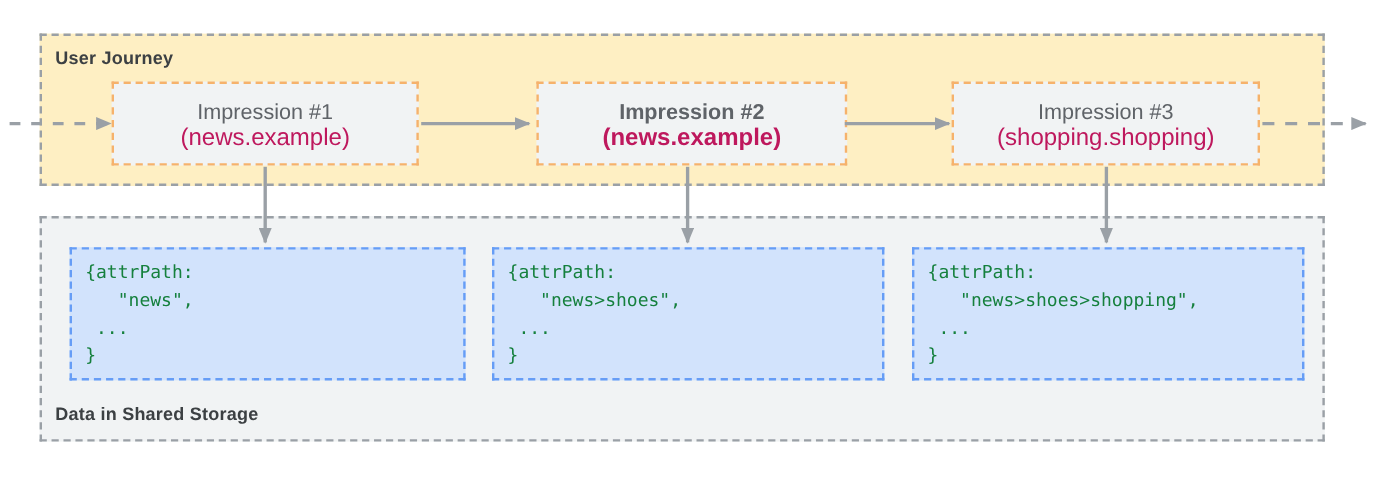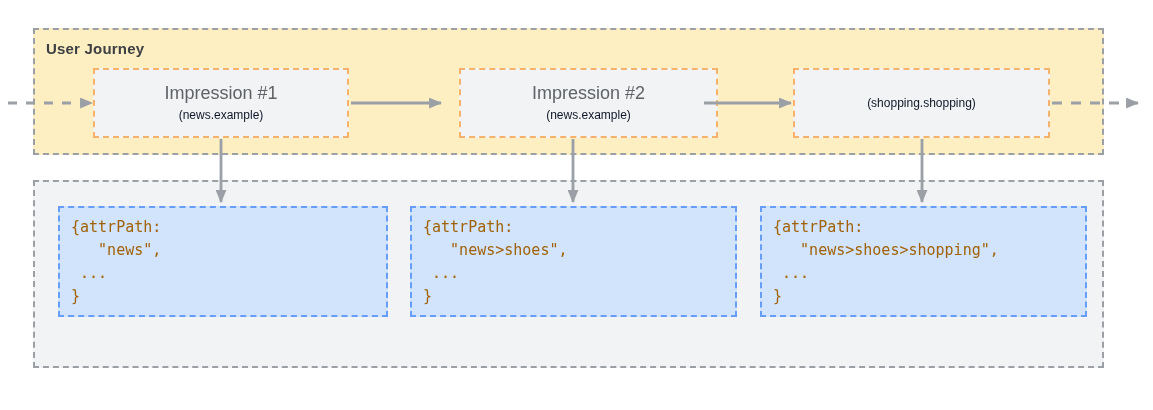--- a/index.html
+++ b/index.html
@@ -27,24 +27,24 @@
   }
   .imp {
     position: absolute; top: 38px; height: 70px;
     background: #F1F3F4;
     border: 2px dashed #F6B26B;
     box-sizing: border-box;
     display: flex; flex-direction: column;
     align-items: center; justify-content: center;
   }
   .imp1 { left: 58px;  width: 256px; }
-  .imp2 { left: 424px; width: 259px; }
+  .imp2 { left: 412px; width: 259px; font-weight: bold; }
   .imp3 { left: 758px; width: 257px; }
   .imp-title  { font-size: 18px; line-height: 24px; color: #5F6368; }
-  .imp-domain { font-size: 12px; line-height: 20px; color: #0f172a; }
+  .imp-domain { font-size: 20px; line-height: 20px; color: #be185d; }
 
   
   .panel-storage {
     position: absolute; left: 33px; top: 180px;
     width: 1071px; height: 188px;
     background: #F1F3F4;
     border: 2px dashed #9AA0A6;
     box-sizing: border-box;
   }
   .storage-label {
@@ -52,21 +52,21 @@
     font-size: 15px; font-weight: 700; color: #3C4043;
     letter-spacing: .2px;
   }
   .entry {
     position: absolute; top: 24px; height: 111px;
     background: #D2E3FC;
     border: 2px dashed #669DF6;
     box-sizing: border-box;
     padding: 8px 10px 0 11px;
     font-family: "DejaVu Sans Mono", "Liberation Mono", monospace;
-    font-size: 15px; line-height: 23px; color: #a16207;
+    font-size: 15px; line-height: 23px; color: #15803d;
   }
   .entry div { white-space: pre; }
   .entry1 { left: 23px;  width: 330px; }
   .entry2 { left: 375px; width: 327px; }
   .entry3 { left: 725px; width: 327px; }
 
   
   svg.arrows {
     position: absolute; inset: 0;
     pointer-events: none;
@@ -84,20 +84,21 @@
       <div class="imp-title">Impression #1</div>
       <div class="imp-domain">(news.example)</div>
     </div>
 
     <div class="imp imp2">
       <div class="imp-title">Impression #2</div>
       <div class="imp-domain">(news.example)</div>
     </div>
 
     <div class="imp imp3">
+      <div class="imp-title">Impression #3</div>
       <div class="imp-domain">(shopping.shopping)</div>
     </div>
   </section>
 
   <section class="panel-storage">
     <div class="entry entry1">
       <div>{attrPath:</div>
       <div>   "news",</div>
       <div> ...</div>
       <div>}</div>
@@ -110,20 +111,21 @@
       <div>}</div>
     </div>
 
     <div class="entry entry3">
       <div>{attrPath:</div>
       <div>   "news&gt;shoes&gt;shopping",</div>
       <div> ...</div>
       <div>}</div>
     </div>
 
+    <div class="storage-label">Data in Shared Storage</div>
   </section>
 
   <svg class="arrows" width="1153" height="410" viewBox="0 0 1153 410">
     <defs>
       <marker id="ah" viewBox="0 0 12 10" refX="11" refY="5" markerWidth="13" markerHeight="11" markerUnits="userSpaceOnUse" orient="auto">
         <path d="M0,0 L12,5 L0,10 z" fill="#9AA0A6"></path>
       </marker>
     </defs>
 
     <line x1="8" y1="103" x2="92" y2="103" stroke="#9AA0A6" stroke-width="2.8" stroke-dasharray="9 9" marker-end="url(#ah)"></line>

